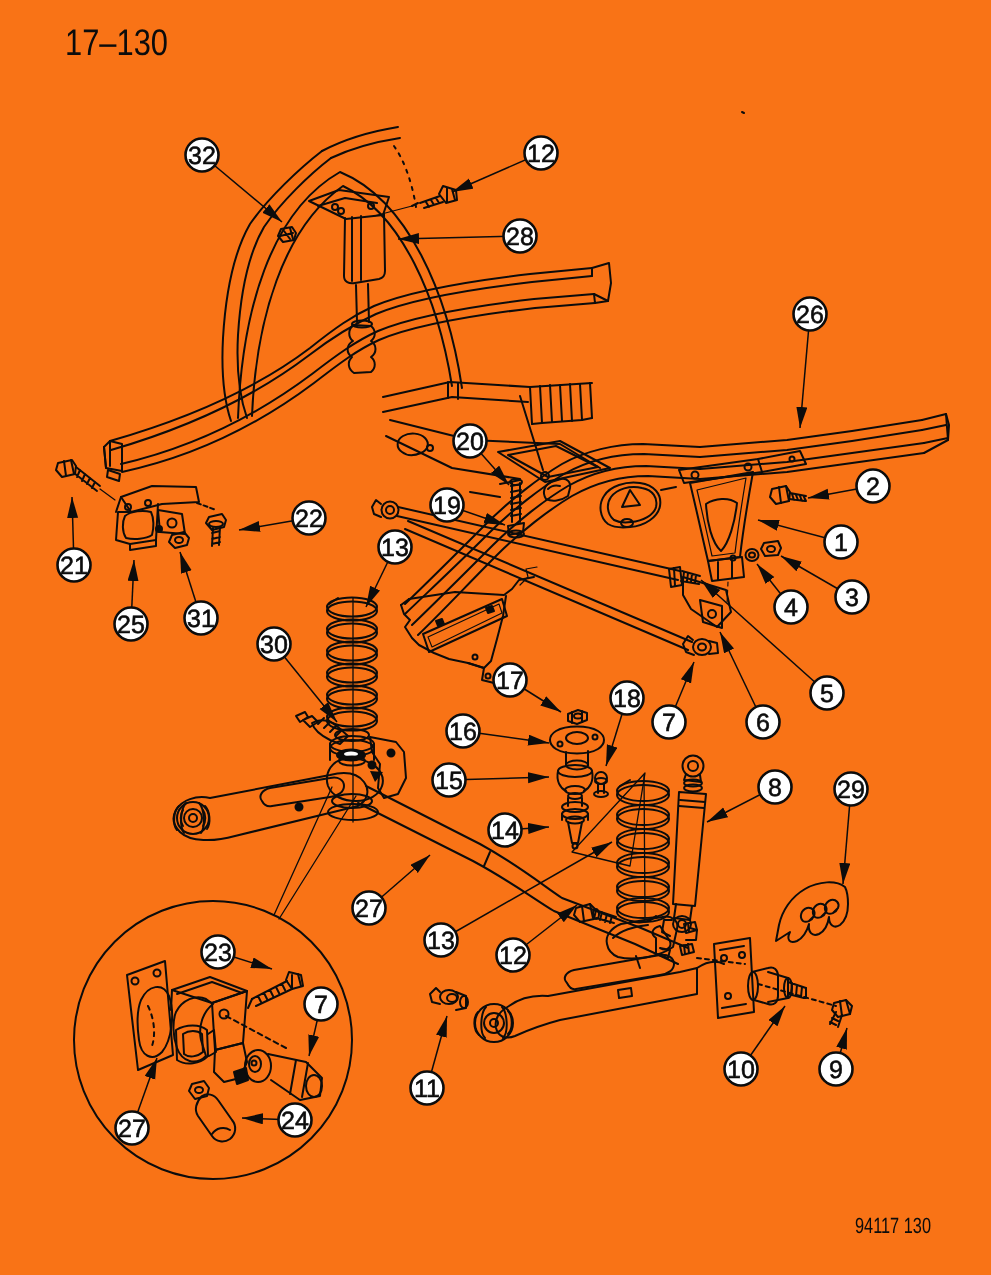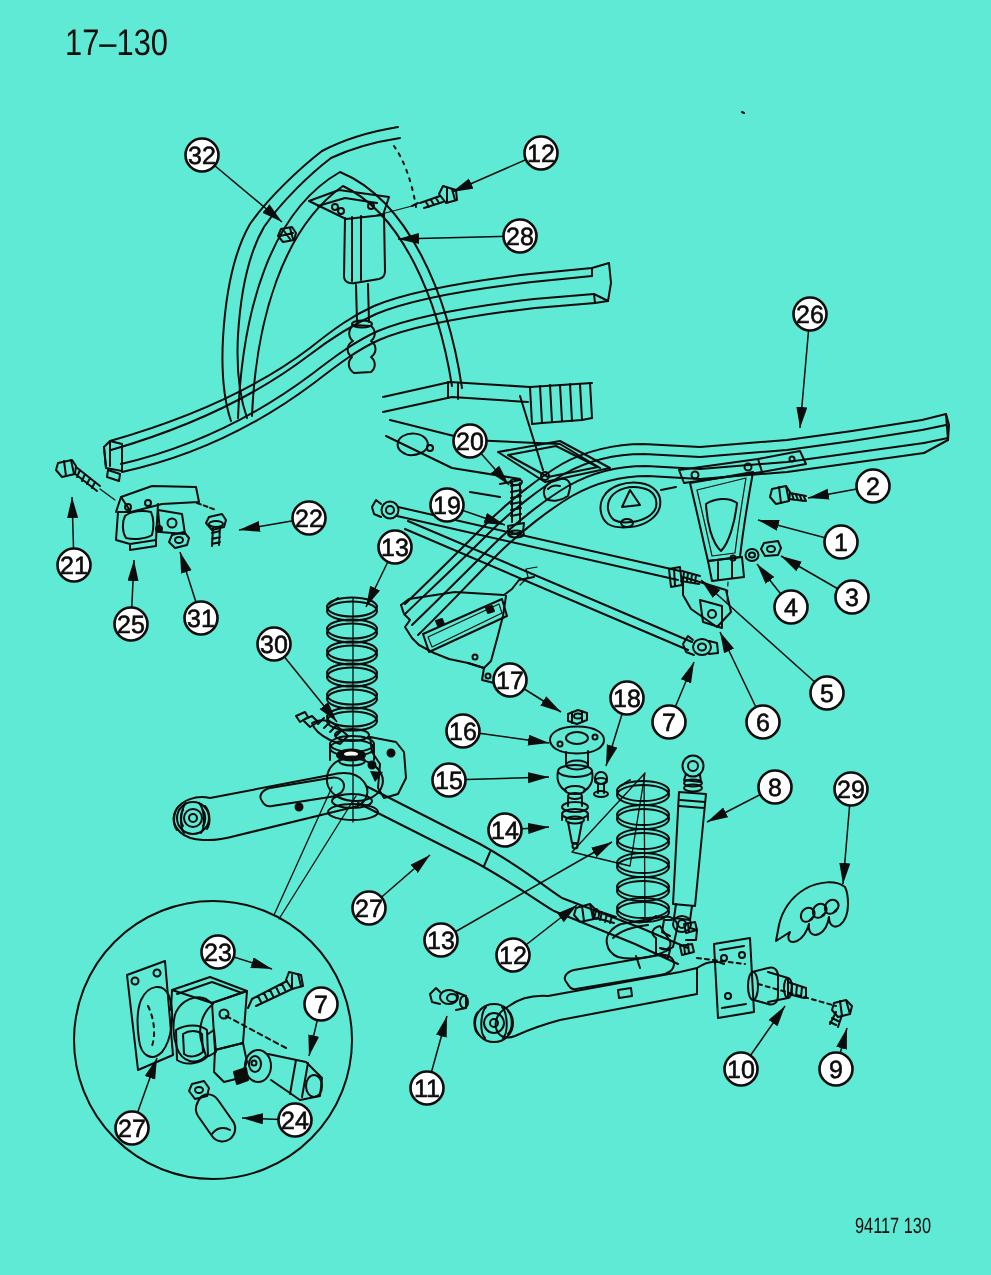--- a/index.html
+++ b/index.html
@@ -1,16 +1,16 @@
 <!DOCTYPE html>
 <html><head>
 <meta charset="utf-8">
 <style>
   html,body{margin:0;padding:0;background:#ffffff;}
-  #page{width:991px;height:1275px;position:relative;background:#5eead4;overflow:hidden;-webkit-font-smoothing:antialiased;}
+  #page{width:991px;height:1275px;position:relative;background:#f97316;overflow:hidden;-webkit-font-smoothing:antialiased;}
   svg{position:absolute;left:0;top:0;}
   text{font-family:"Liberation Sans",sans-serif;fill:#0c0c0c;text-rendering:geometricPrecision;}
 </style>
 </head>
 <body>
 <div id="page">
 <svg width="991" height="1275" viewBox="0 0 991 1275">
 <defs>
 <marker id="ah" markerUnits="userSpaceOnUse" markerWidth="26" markerHeight="16" refX="21" refY="5.5" orient="auto">
   <polygon points="0,0 21,5.5 0,11" fill="#0c0c0c"></polygon>

